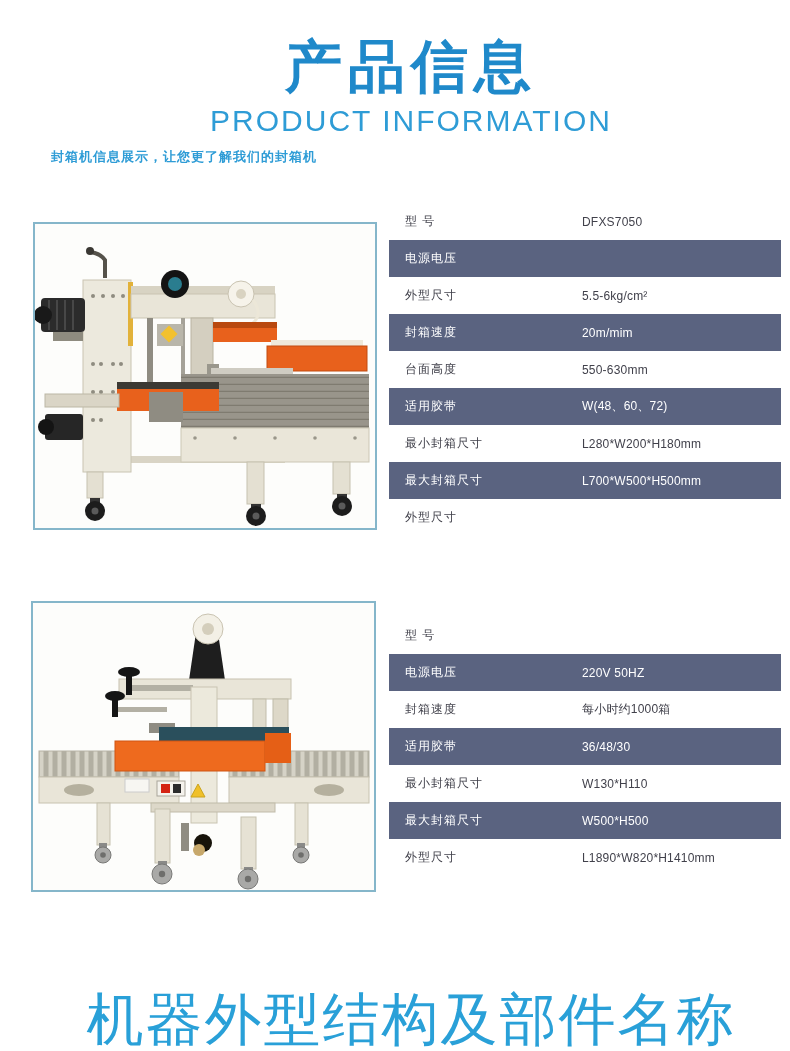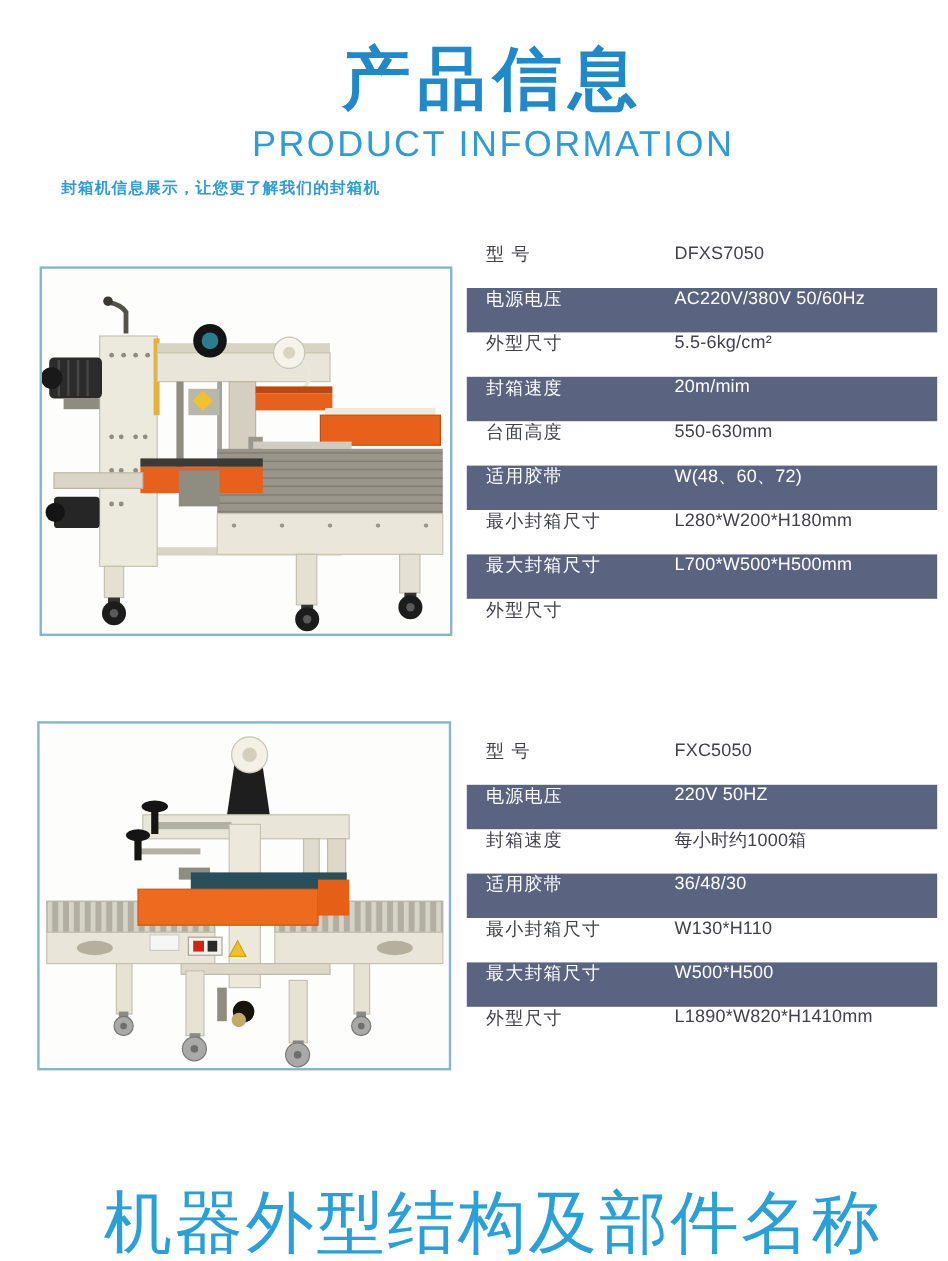--- a/index.html
+++ b/index.html
@@ -30,22 +30,22 @@
     border:2px solid var(--image-border,#85b6ca); box-sizing:content-box;
   }
   #fig1 { left:17px; top:222px; width:340px; height:304px; }
   #fig2 { left:15px; top:601px; width:341px; height:287px; }
   .product-figure svg { display:block; width:100%; height:100%; }
   
   .spec-table { position:absolute; left:373px; width:392px; }
   #table1 { top:203px; }
   #table2 { top:617px; }
   .spec-row {
-    display:flex; height:37px;
-    font-size:15px; color:var(--row-text,#41414b);
+    display:flex; align-items:center; height:37px;
+    font-size:12px; color:var(--row-text,#41414b);gap:20px;
   }
   .spec-row:nth-child(even) {
     background:var(--dark-row,#5a6380); color:#ffffff;
   }
   .spec-label { flex:none; width:173px; padding-left:16px; box-sizing:border-box; letter-spacing:1px; }
   .spec-value { flex:1; letter-spacing:0.2px; white-space:nowrap; }
   
   .footer-title {
     position:absolute; top:984px; left:0; width:100%; text-align:center;
     font-size:57px; line-height:1.25; font-weight:400; letter-spacing:2px;
@@ -165,21 +165,20 @@
     </svg>
   </figure>
 
   <div class="spec-table" id="table1">
     <div class="spec-row">
       <span class="spec-label">型  号</span>
       <span class="spec-value">DFXS7050</span>
     </div>
     <div class="spec-row">
       <span class="spec-label">电源电压</span>
-      <span class="spec-value">AC220V/380V 50/60Hz</span>
     </div>
     <div class="spec-row">
       <span class="spec-label">外型尺寸</span>
       <span class="spec-value">5.5-6kg/cm²</span>
     </div>
     <div class="spec-row">
       <span class="spec-label">封箱速度</span>
       <span class="spec-value">20m/mim</span>
     </div>
     <div class="spec-row">
@@ -269,21 +268,20 @@
 
       <rect x="148" y="220" width="8" height="28" fill="#8f8c82"></rect>
       <circle cx="170" cy="240" r="9" fill="#17130a"></circle>
       <circle cx="166" cy="247" r="6" fill="#c7a86b"></circle>
     </svg>
   </figure>
 
   <div class="spec-table" id="table2">
     <div class="spec-row">
       <span class="spec-label">型  号</span>
-      <span class="spec-value">FXC5050</span>
     </div>
     <div class="spec-row">
       <span class="spec-label">电源电压</span>
       <span class="spec-value">220V 50HZ</span>
     </div>
     <div class="spec-row">
       <span class="spec-label">封箱速度</span>
       <span class="spec-value">每小时约1000箱</span>
     </div>
     <div class="spec-row">

